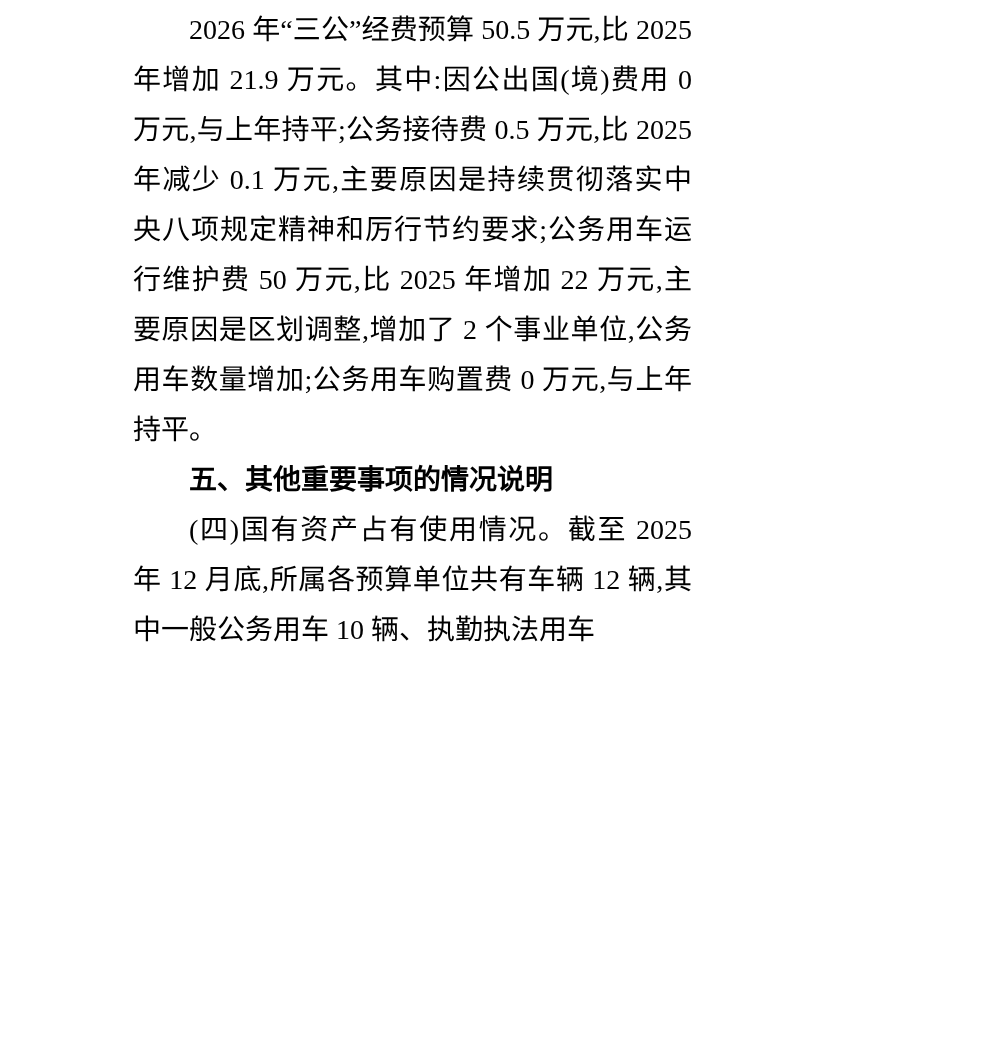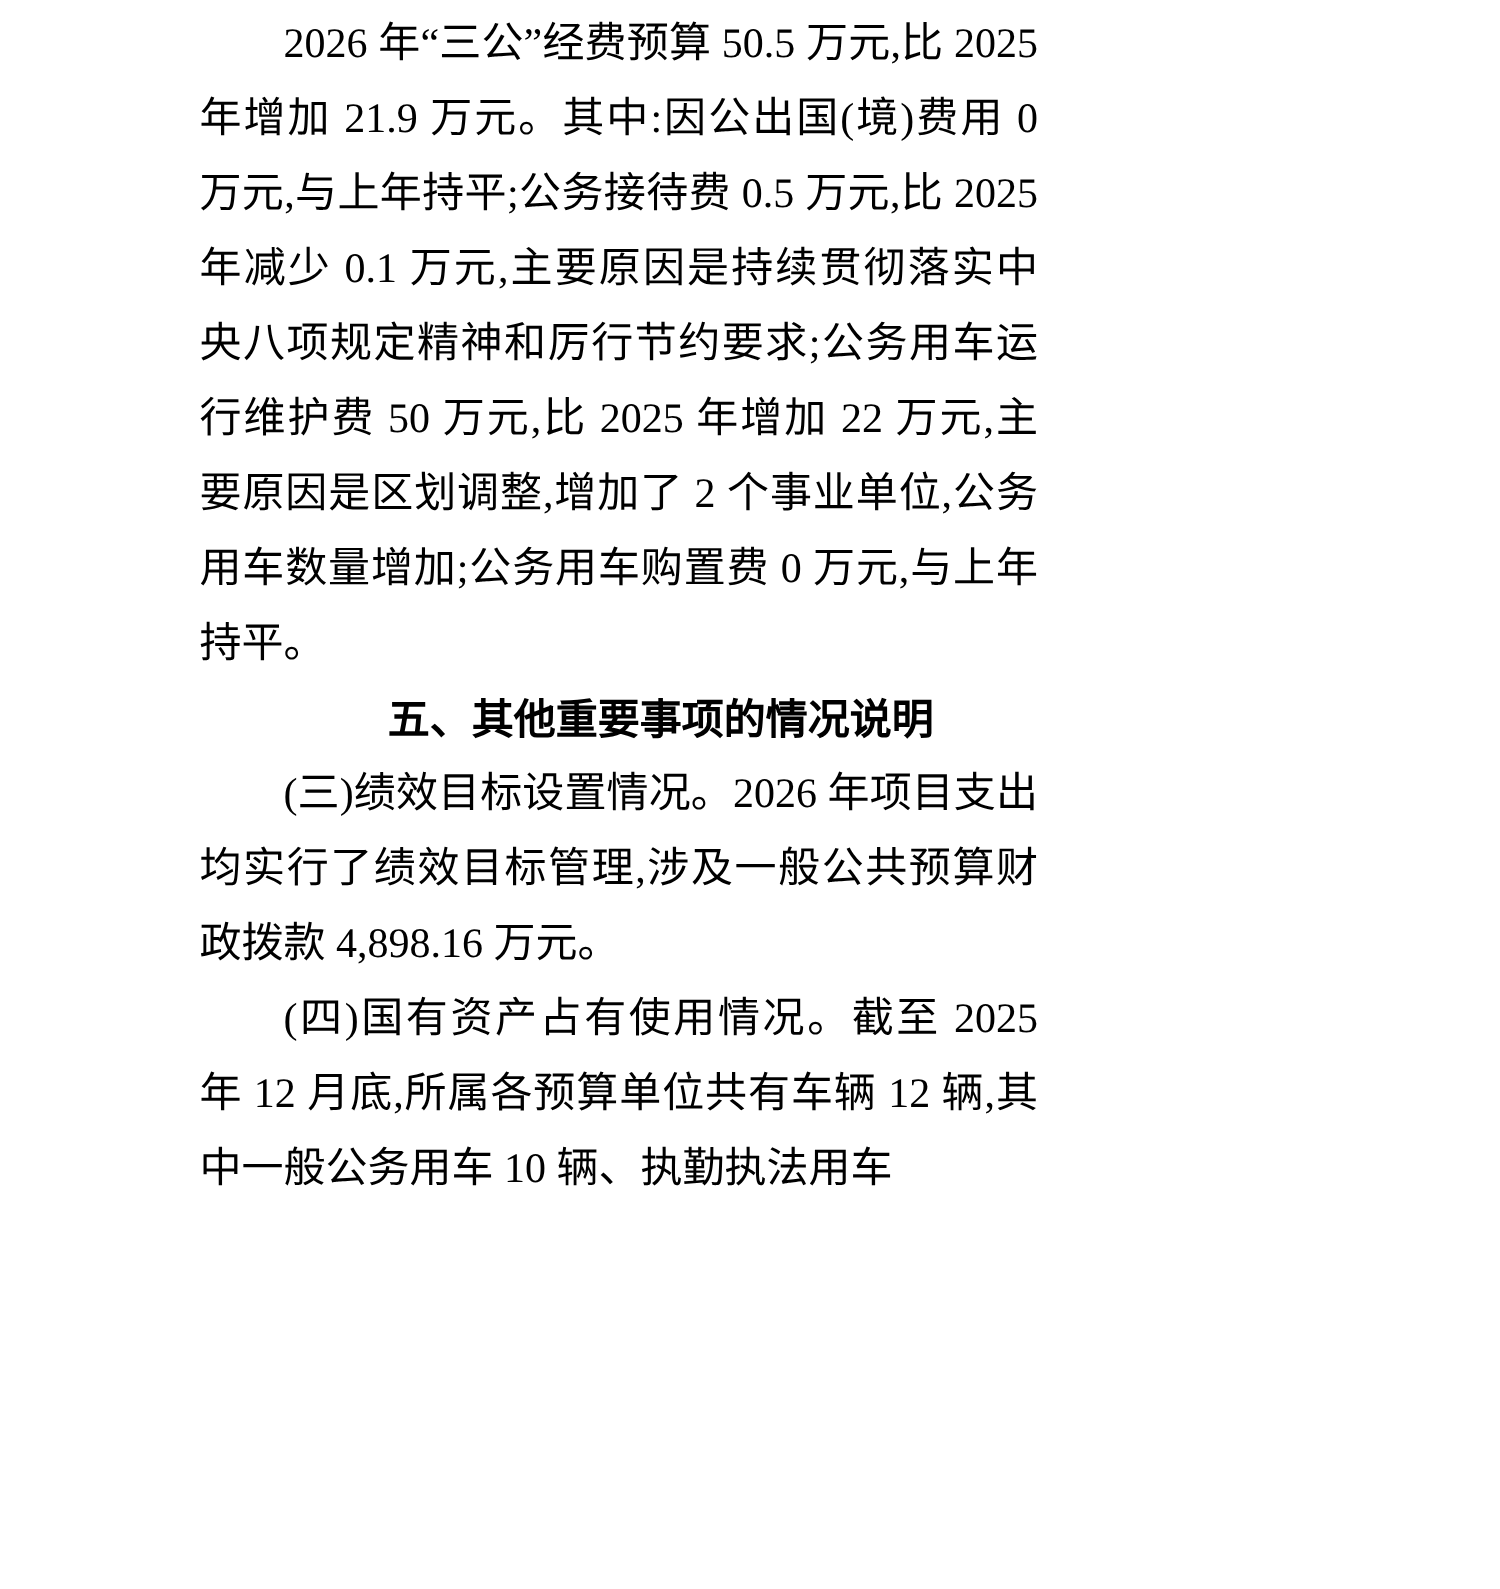--- a/index.html
+++ b/index.html
@@ -32,29 +32,28 @@
     color: #000000;
   }
   .section-heading {
     margin: 0;
     text-indent: 2em;
     font-family: "Liberation Sans", "DejaVu Sans", sans-serif;
     font-weight: 700;
     font-size: 28px;
     line-height: 50px;
     color: #000000;
-    text-align: center;
+    text-align: left;
   }
 </style>
 </head>
 <body>
 
 <div class="page">
   <p class="body-para">2026 年“三公”经费预算 50.5 万元,比 2025 年增加 21.9 万元。其中:因公出国(境)费用 0 万元,与上年持平;公务接待费 0.5 万元,比 2025 年减少 0.1 万元,主要原因是持续贯彻落实中央八项规定精神和厉行节约要求;公务用车运行维护费 50 万元,比 2025 年增加 22 万元,主要原因是区划调整,增加了 2 个事业单位,公务用车数量增加;公务用车购置费 0 万元,与上年持平。</p>
 
   <h2 class="section-heading">五、其他重要事项的情况说明</h2>
 
 
 
-  <p class="body-para">(三)绩效目标设置情况。2026 年项目支出均实行了绩效目标管理,涉及一般公共预算财政拨款 4,898.16 万元。</p>
 
   <p class="body-para">(四)国有资产占有使用情况。截至 2025 年 12 月底,所属各预算单位共有车辆 12 辆,其中一般公务用车 10 辆、执勤执法用车</p>
 </div>
 
 </body></html>

